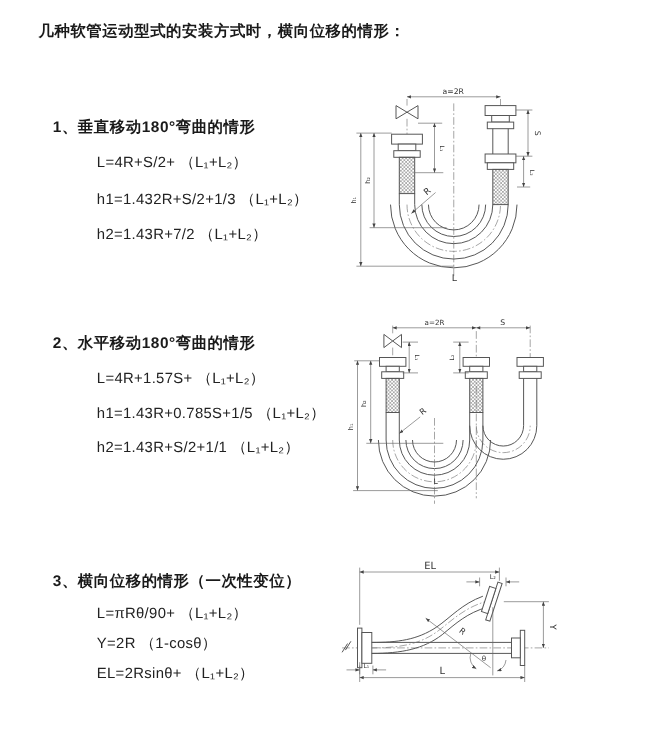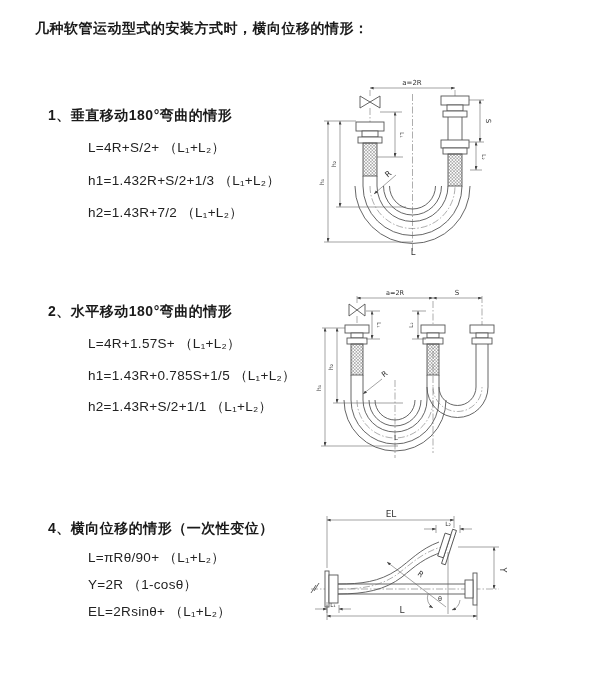--- a/index.html
+++ b/index.html
@@ -49,21 +49,21 @@
 <div class="sec-heading" style="top:107px">1、垂直移动180°弯曲的情形</div>
 <div class="formula" style="top:139px">L=4R+S/2+ （L₁+L₂）</div>
 <div class="formula" style="top:172px">h1=1.432R+S/2+1/3 （L₁+L₂）</div>
 <div class="formula" style="top:204px">h2=1.43R+7/2 （L₁+L₂）</div>
 
 <div class="sec-heading" style="top:303px">2、水平移动180°弯曲的情形</div>
 <div class="formula" style="top:335px">L=4R+1.57S+ （L₁+L₂）</div>
 <div class="formula" style="top:367px">h1=1.43R+0.785S+1/5 （L₁+L₂）</div>
 <div class="formula" style="top:398px">h2=1.43R+S/2+1/1 （L₁+L₂）</div>
 
-<div class="sec-heading" style="top:520px">4、横向位移的情形（一次性变位）</div>
+<div class="sec-heading" style="top:520px">3、横向位移的情形（一次性变位）</div>
 <div class="formula" style="top:549px">L=πRθ/90+ （L₁+L₂）</div>
 <div class="formula" style="top:576px">Y=2R （1-cosθ）</div>
 <div class="formula" style="top:603px">EL=2Rsinθ+ （L₁+L₂）</div>
 
 <div class="diagram" style="left:310px;top:72px">
 <svg width="280" height="185" viewBox="0 0 280 185">
   <g>
     <path class="cl" d="M102.5,22 V181"></path>
     <path class="cl" d="M60,18 V24 M60,36 V50"></path>
     <path class="cl" d="M145,18 V24"></path>

